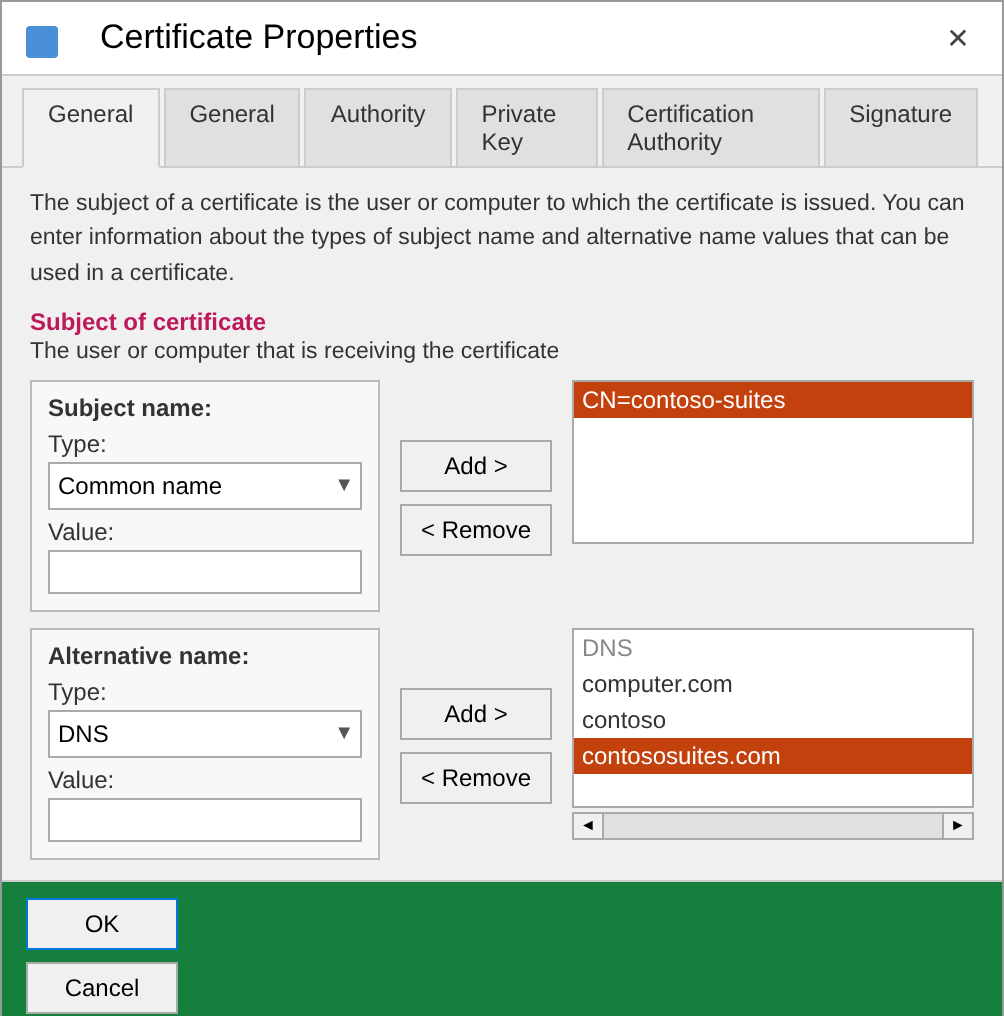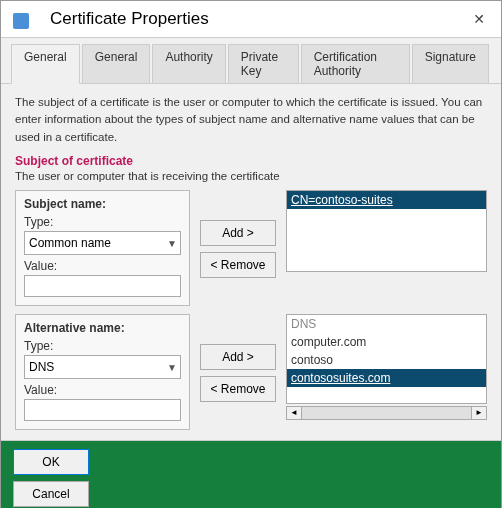--- a/index.html
+++ b/index.html
@@ -164,23 +164,22 @@
     }
     .list-box-item {
       padding: 2px 4px;
       color: #333;
       cursor: pointer;
       white-space: nowrap;
       overflow: hidden;
       text-overflow: ellipsis;
     }
     .list-box-item.selected {
-      background: #0c4a6e;
+      background: #c2410c;
       color: #fff;
-      text-decoration: underline;
     }
     .list-box-item.dns-header {
       color: #888;
       background: #fff;
       cursor: default;
     }
     .btn {
       padding: 3px 6px;
       border: 1px solid #aaa;
       background: #f0f0f0;

